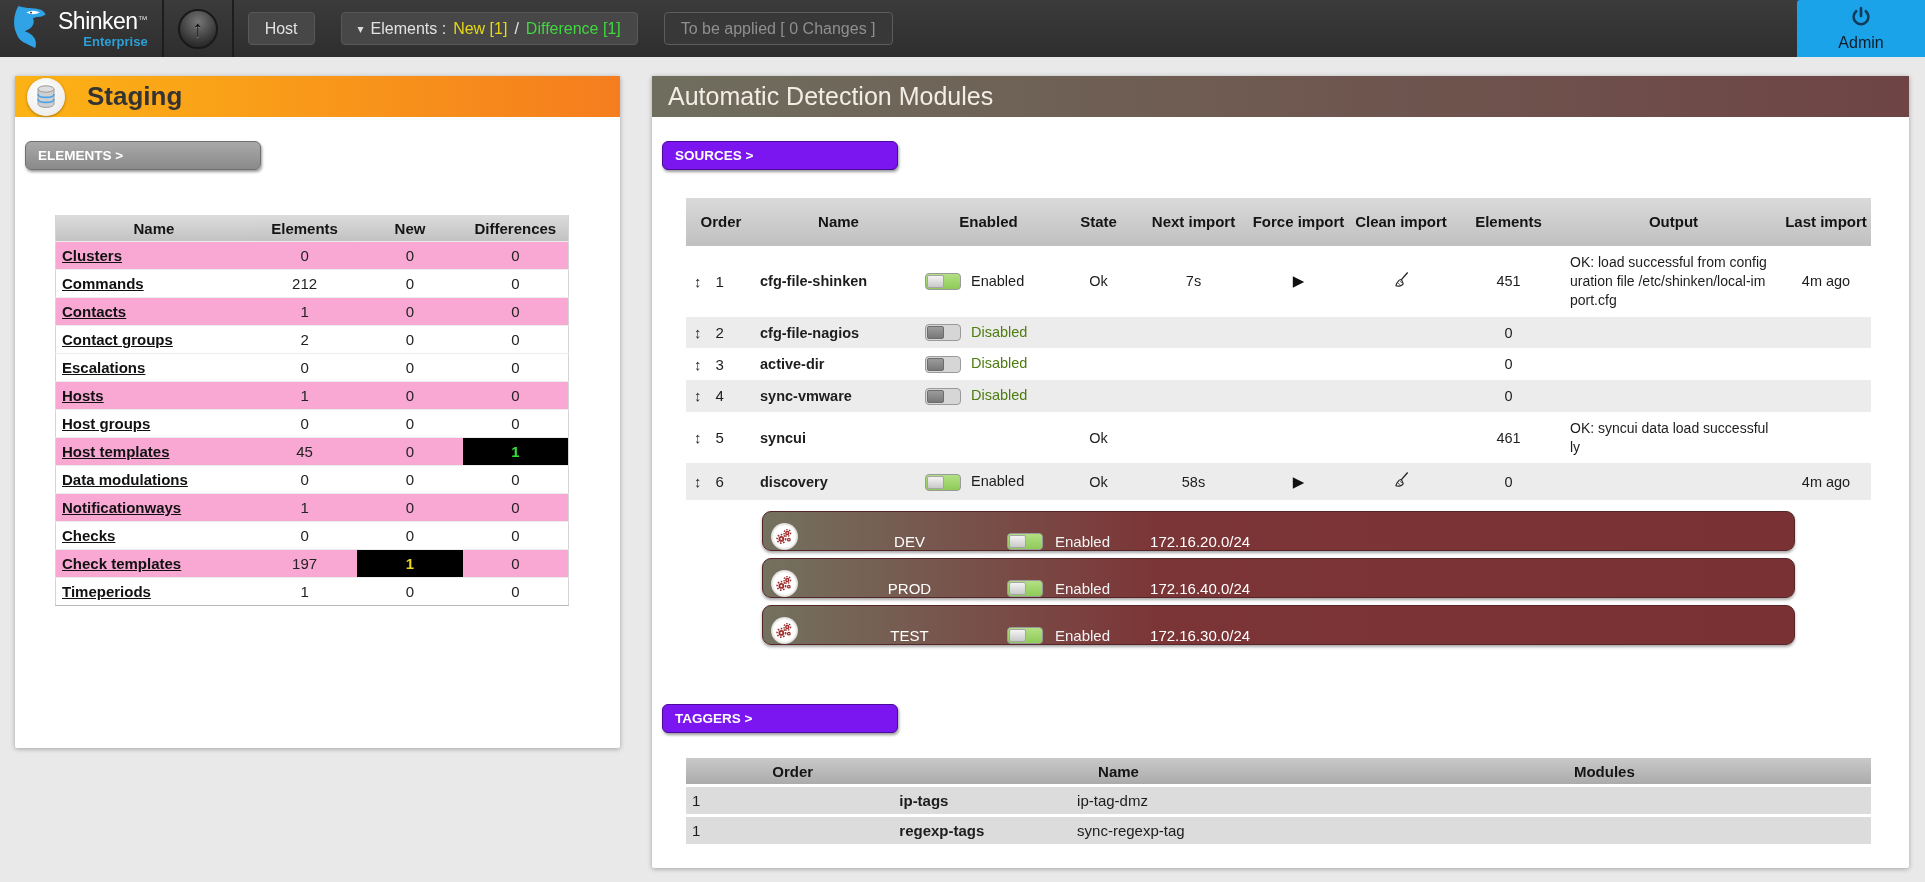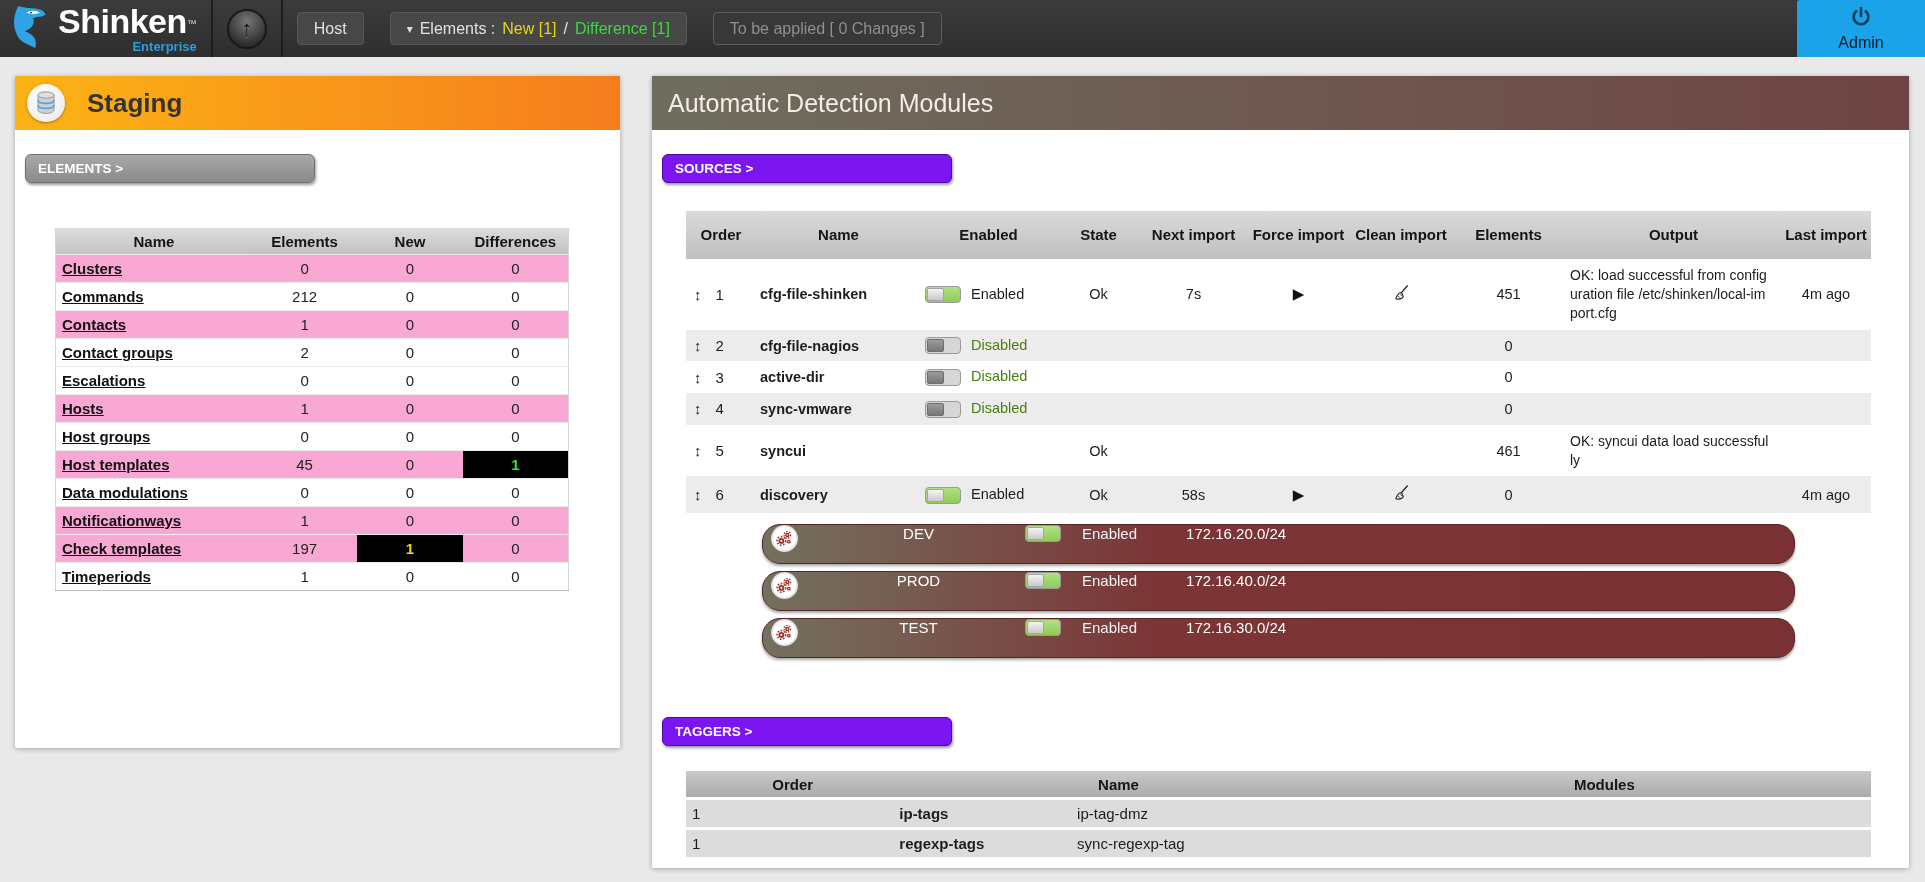--- a/index.html
+++ b/index.html
@@ -4,21 +4,21 @@
 <style>
   html,body{margin:0;padding:0;}
   body{font-family:"Liberation Sans",sans-serif;background:#e9e9e9;}
   .page{position:relative;width:1925px;height:882px;background:#e9e9e9;overflow:hidden;}
 
   
   .navbar{position:absolute;left:0;top:0;width:100%;height:57px;
     background:linear-gradient(#3b3b3b,#2e2e2e);display:flex;align-items:center;}
   .brand{display:flex;align-items:center;margin-left:10px;}
   .brand-text{margin-left:6px;line-height:1;}
-  .brand-name{color:#fff;font-size:34px;font-weight:bold;letter-spacing:-.5px;margin-top:20px;}
+  .brand-name{color:#fff;font-size:23px;font-weight:normal;letter-spacing:-.5px;margin-top:20px;}
   .brand-tm{color:#ddd;font-size:10px;vertical-align:super;}
   .brand-sub{color:#2b9fd8;font-size:13px;font-weight:bold;text-align:right;margin-top:2px;}
   .nav-sep{width:2px;height:57px;background:#1d1d1d;margin:0 14px;flex:none;}
   .up-btn{width:40px;height:40px;border-radius:50%;flex:none;
     background:radial-gradient(circle at 50% 30%,#777,#2c2c2c 75%);
     border:2px solid #191919;color:#0c0c0c;font-size:22px;font-weight:bold;
     display:flex;align-items:center;justify-content:center;cursor:pointer;
     text-shadow:0 1px 0 #999;}
   .nav-btn{height:33px;border-radius:4px;background:#474747;border:1px solid #585858;
     color:#e2e2e2;font-size:16px;font-family:inherit;padding:0 16px;margin-right:26px;
@@ -30,30 +30,30 @@
   .admin-tab{position:absolute;right:0;top:0;width:128px;height:57px;background:#1aa3e8;
     display:flex;flex-direction:column;align-items:center;justify-content:center;
     cursor:pointer;border-radius:3px 0 0 0;}
   .admin-label{color:#0d1b2a;font-size:16px;margin-top:1px;}
 
   
   .card{position:absolute;background:#fff;box-shadow:0 1px 5px rgba(0,0,0,.3);border-radius:2px;}
   .card-left{left:15px;top:76px;width:605px;height:672px;}
   .card-right{left:652px;top:76px;width:1257px;height:792px;}
 
-  .panel-header{display:flex;align-items:center;height:54px;}
+  .panel-header{display:flex;align-items:center;height:41px;}
   .staging-header{background:linear-gradient(to right,#fcb315,#f57d1e);}
   .adm-header{background:linear-gradient(to right,#6f6e5e,#6e4444);}
   .staging-title{margin-left:22px;font-size:26px;color:#333;font-weight:600;}
   .adm-title{margin-left:16px;font-size:25px;color:#f3ede6;font-weight:500;}
   .db-badge{width:38px;height:38px;border-radius:50%;margin-left:12px;flex:none;
     background:radial-gradient(circle at 40% 35%,#fff,#e8e8e8);
     box-shadow:0 1px 3px rgba(0,0,0,.35);display:flex;align-items:center;justify-content:center;}
 
-  .section-btn{display:block;width:290px;height:29px;border-radius:6px;margin:24px 0 16px 10px;
+  .section-btn{display:block;width:236px;height:29px;border-radius:6px;margin:24px 0 16px 10px;
     color:#fff;font-weight:bold;font-size:13.5px;font-family:inherit;text-align:left;
     padding:0 0 0 12px;cursor:pointer;box-shadow:1px 2px 3px rgba(0,0,0,.4);}
   .btn-gray{background:linear-gradient(#a9a9a9,#8a8a8a);border:1px solid #6f6f6f;}
   .btn-purple{background:#7b16f0;border:1px solid #4d0a9e;}
 
   
   .staging-table{width:514px;margin:45px 0 0 40px;border-collapse:collapse;font-size:15px;
     border-left:1px solid #d5d5d5;border-right:1px solid #d5d5d5;border-bottom:1px solid #bbb;}
   .staging-table th{background:linear-gradient(#dcdcdc,#c2c2c2);color:#151515;font-size:15px;
     font-weight:bold;height:26px;padding:0 4px;}
@@ -86,23 +86,23 @@
   .play{font-size:15px;color:#111;cursor:pointer;}
   .toggle{display:inline-block;position:relative;width:34px;height:15px;border-radius:4px;
     vertical-align:middle;cursor:pointer;border:1px solid #9a9a9a;}
   .toggle.on{background:linear-gradient(#b2e083,#8fcb58);}
   .toggle.off{background:#d6d6d6;}
   .toggle .knob{position:absolute;left:1px;top:1px;width:15px;height:11px;border-radius:2px;}
   .toggle.on .knob{background:linear-gradient(#f4f4f4,#c9c9c9);border:1px solid #a5a5a5;}
   .toggle.off .knob{background:linear-gradient(#9c9c9c,#787878);border:1px solid #6d6d6d;}
 
   .subrows-cell{padding:4px 0 10px 0 !important;}
-  .rule-bar{display:flex;align-items:flex-start;height:38px;margin:7px 76px;border-radius:18px;
+  .rule-bar{display:flex;align-items:flex-end;height:38px;margin:7px 76px;border-radius:9px;
     background:linear-gradient(90deg,#73715f 0%,#7c3537 38%,#7a3133 100%);
-    border:1px solid #54262a;box-shadow:0 2px 3px rgba(0,0,0,.35);cursor:pointer;gap:9px;}
+    border:1px solid #54262a;box-shadow:0 2px 3px rgba(0,0,0,.35);cursor:pointer;}
   .gear-badge{width:27px;height:27px;border-radius:50%;margin-left:8px;flex:none;
     background:radial-gradient(circle,#fff 55%,rgba(255,255,255,.2));
     display:flex;align-items:center;justify-content:center;}
   .bar-name{color:#fff;font-size:15px;margin-left:14px;width:195px;}
   .bar-enabled{color:#f2f2f2;font-size:15px;margin-left:12px;}
   .bar-range{color:#fff;font-size:15px;margin-left:40px;}
 
   
   .taggers-table{width:1185px;margin:25px 0 0 34px;font-size:15px;}
   .tg-head{display:grid;grid-template-columns:18% 37% 45%;height:26px;align-items:center;
@@ -239,20 +239,26 @@
             <td>0</td>
             <td>0</td>
             <td>0</td>
           </tr>
           <tr class="alt">
             <td class="name-cell"><a class="row-link">Notificationways</a></td>
             <td>1</td>
             <td>0</td>
             <td>0</td>
           </tr>
+          <tr>
+            <td class="name-cell"><a class="row-link">Checks</a></td>
+            <td>0</td>
+            <td>0</td>
+            <td>0</td>
+          </tr>
           <tr class="alt">
             <td class="name-cell"><a class="row-link">Check templates</a></td>
             <td>197</td>
             <td class="hl hl-new">1</td>
             <td>0</td>
           </tr>
           <tr>
             <td class="name-cell"><a class="row-link">Timeperiods</a></td>
             <td>1</td>
             <td>0</td>

